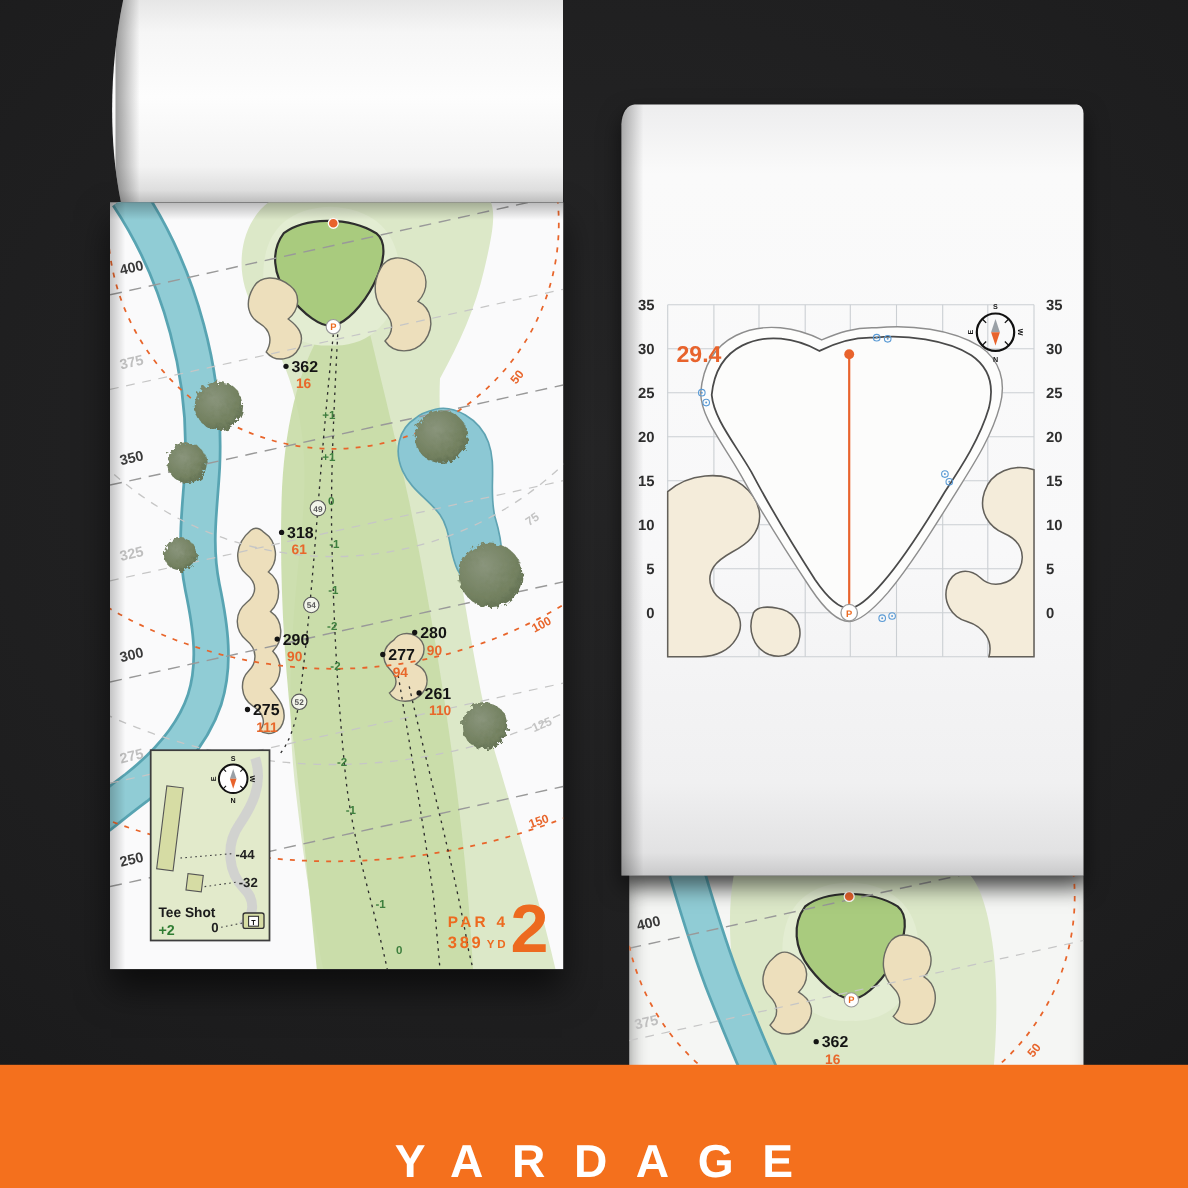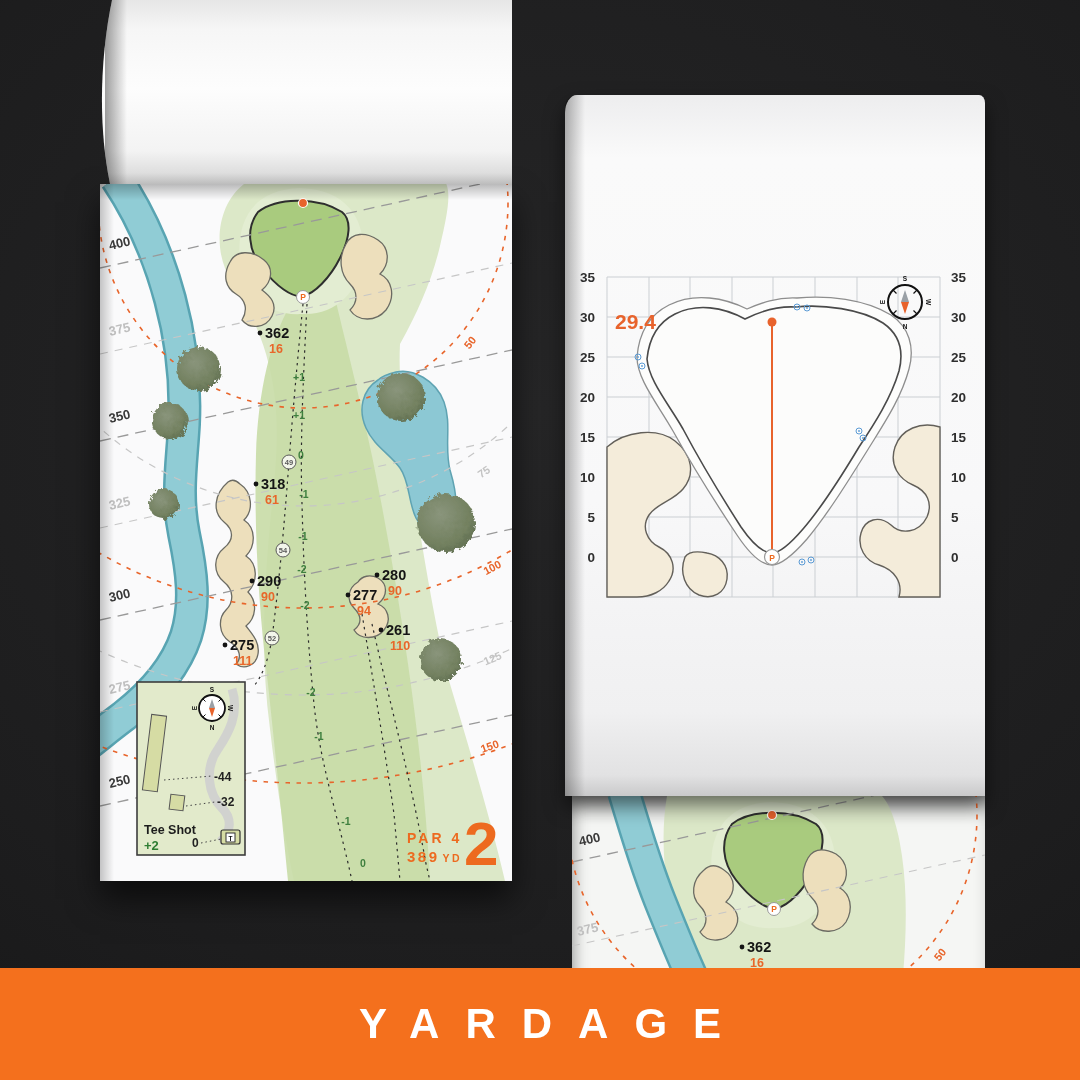--- a/index.html
+++ b/index.html
@@ -429,17 +429,17 @@
       <circle cx="202" cy="113" r="6.5" fill="#ffffff" stroke="#9a9a9a" stroke-width="1"></circle>
       <text class="t-pin" x="202" y="116">P</text>
       <g>
         <circle cx="170" cy="151" r="2.4" fill="#141414"></circle>
         <text class="t-marker" x="175" y="156">362</text>
         <text class="t-carry" x="178" y="171">16</text>
       </g>
     </svg>
   </div>
 
-  <div class="banner" style="background:#f4701d;">
+  <div class="banner" style="background:#f4701d;align-items:flex-end;">
     <span class="banner-title">YARDAGE</span>
   </div>
 
 </div>
 
 </body></html>

